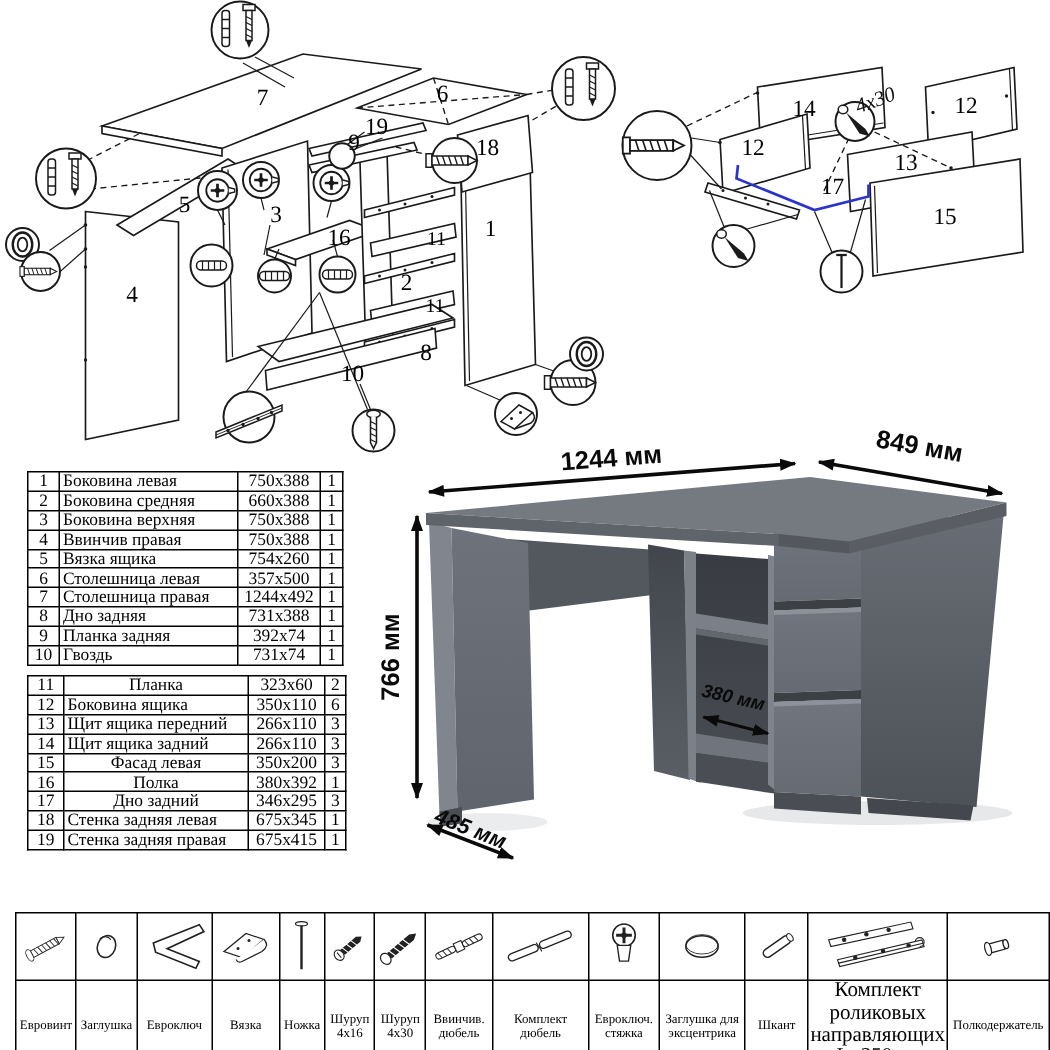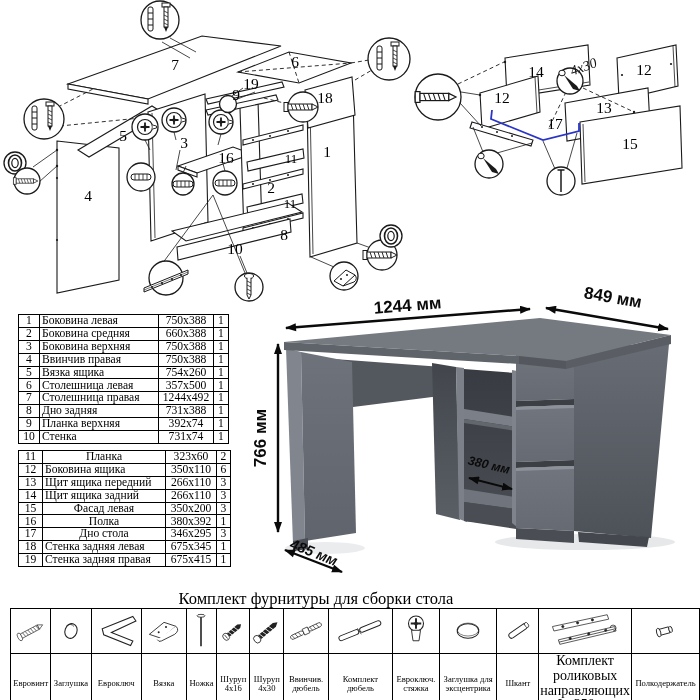--- a/index.html
+++ b/index.html
@@ -427,27 +427,27 @@
           <td class="c">1</td>
         </tr>
         <tr>
           <td class="c">8</td>
           <td>Дно задняя</td>
           <td class="c">731x388</td>
           <td class="c">1</td>
         </tr>
         <tr>
           <td class="c">9</td>
-          <td>Планка верхняя</td>
+          <td>Планка задняя</td>
           <td class="c">392x74</td>
           <td class="c">1</td>
         </tr>
         <tr>
           <td class="c">10</td>
-          <td>Стенка</td>
+          <td>Гвоздь</td>
           <td class="c">731x74</td>
           <td class="c">1</td>
         </tr>
       </tbody>
 </table>
 <table class="parts" id="parts-b">
   <colgroup>
         <col style="width:24px">
         <col style="width:123px">
         <col style="width:51px">
@@ -485,40 +485,39 @@
           <td class="c">3</td>
         </tr>
         <tr>
           <td class="c">16</td>
           <td class="c">Полка</td>
           <td class="c">380x392</td>
           <td class="c">1</td>
         </tr>
         <tr>
           <td class="c">17</td>
-          <td class="c">Дно стола</td>
+          <td class="c">Дно задний</td>
           <td class="c">346x295</td>
           <td class="c">3</td>
         </tr>
         <tr>
           <td class="c">18</td>
           <td>Стенка задняя левая</td>
           <td class="c">675x345</td>
           <td class="c">1</td>
         </tr>
         <tr>
           <td class="c">19</td>
           <td>Стенка задняя правая</td>
           <td class="c">675x415</td>
           <td class="c">1</td>
         </tr>
       </tbody>
 </table>
 
-<div id="hw-title">Комплект фурнитуры для сборки стола</div>
 <table id="hw">
   <tbody>
     <tr id="hw-icons">
           <td class="ic" style="width: 40px;">
             <svg class="hwicon" width="36" height="40" viewBox="0 0 60 60">
               <g transform="rotate(-28 30 30)" stroke="#222" fill="#fff">
                 <ellipse cx="9" cy="30" rx="3.5" ry="7"></ellipse>
                 <rect x="12" y="26" width="32" height="8"></rect>
                 <path d="M16,26 l2,8 M21,26 l2,8 M26,26 l2,8 M31,26 l2,8 M36,26 l2,8 M41,26 l2,8" stroke-width="1"></path>
                 <path d="M44,26 L52,30 L44,34 Z"></path>

